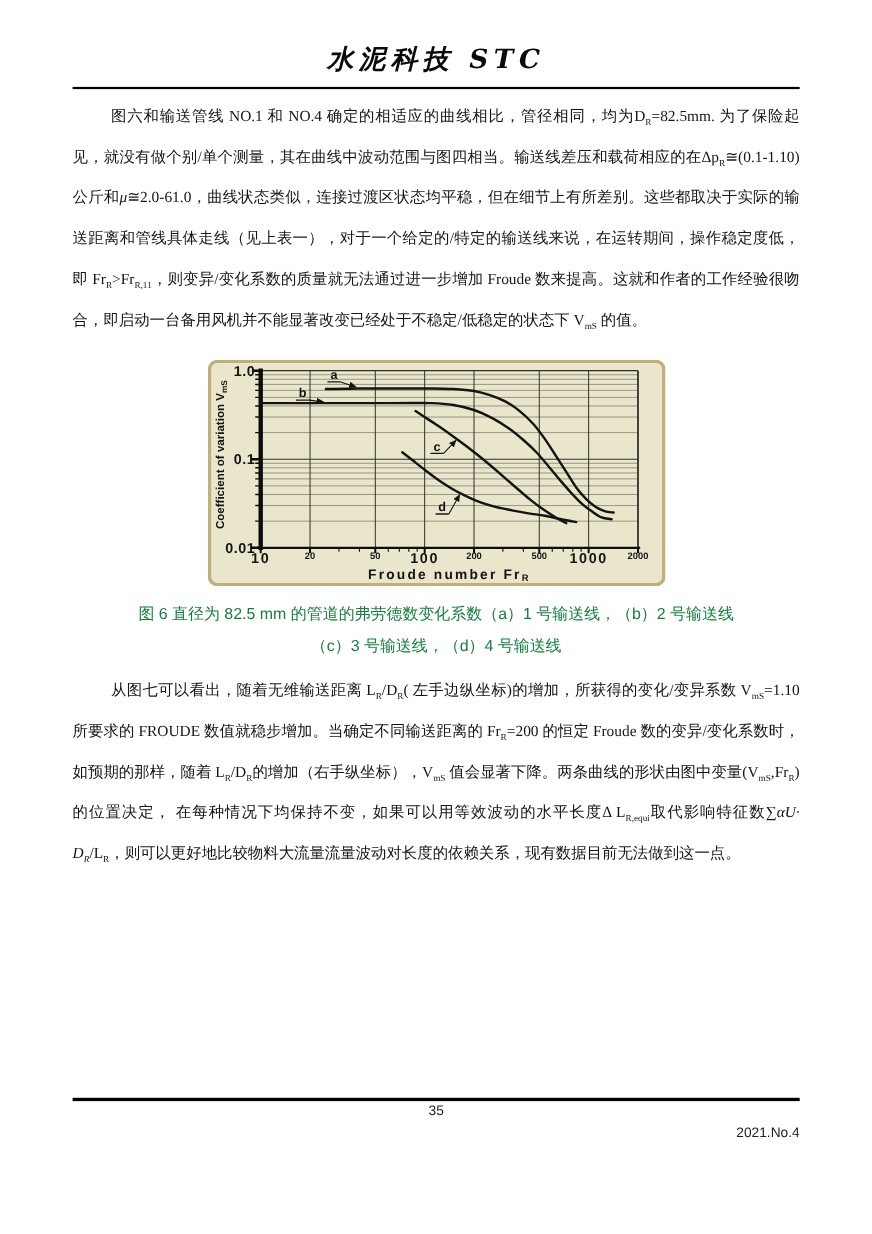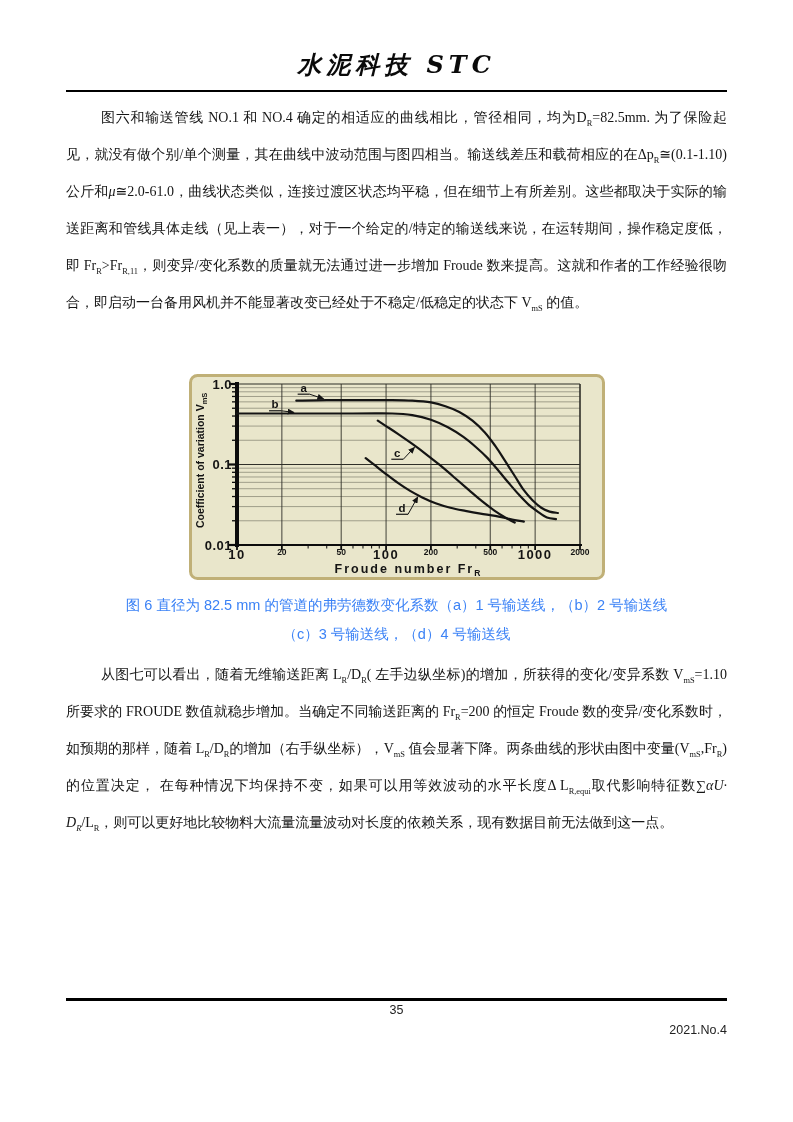--- a/index.html
+++ b/index.html
@@ -5,21 +5,21 @@
   html,body{margin:0;padding:0;background:#888;}
   .page{
     position:relative;
     width:793px;height:1122px;
     margin:0 auto;
     background:#ffffff;
     font-family:"Liberation Serif","DejaVu Serif",serif;
     color:#111;
     overflow:hidden;
   }
-  .content{position:absolute;left:66px;right:66px;top:11px;}
+  .content{position:absolute;left:66px;right:66px;top:0;}
   .journal-title{
     margin:38px 0 0 0;
     text-align:center;
     font-family:"DejaVu Serif","Liberation Serif",serif;
     font-style:italic;
     font-weight:700;
     font-size:24px;
     letter-spacing:5px;
     color:#0a0a0a;
   }
@@ -30,28 +30,27 @@
     line-height:37px;
     text-align:justify;
     text-indent:35px;
     color:#151515;
   }
   .body-par sub{font-size:0.6em;line-height:0;}
   figure{margin:17px 0 0 0;text-align:center;}
   .chart-box{
     display:inline-block;
     line-height:0;
-    margin-top:36px;
   }
   figcaption{
     margin-top:7px;
     font-family:"Liberation Sans","DejaVu Sans",sans-serif;
     font-size:14.5px;
     line-height:29px;
-    color:#3b82f6;
+    color:#15803d;
     text-align:center;
   }
   .footer{position:absolute;left:66px;right:66px;top:998px;}
   .footer-rule{height:2.5px;background:#000;}
   .footer-row{position:relative;height:20px;font-family:"Liberation Sans","DejaVu Sans",sans-serif;font-size:12.5px;color:#222;}
   .page-num{position:absolute;left:50%;transform:translateX(-50%);top:2px;}
   .issue{position:absolute;right:0;top:2px;margin-top:20px;}
 </style>
 </head>
 <body>

